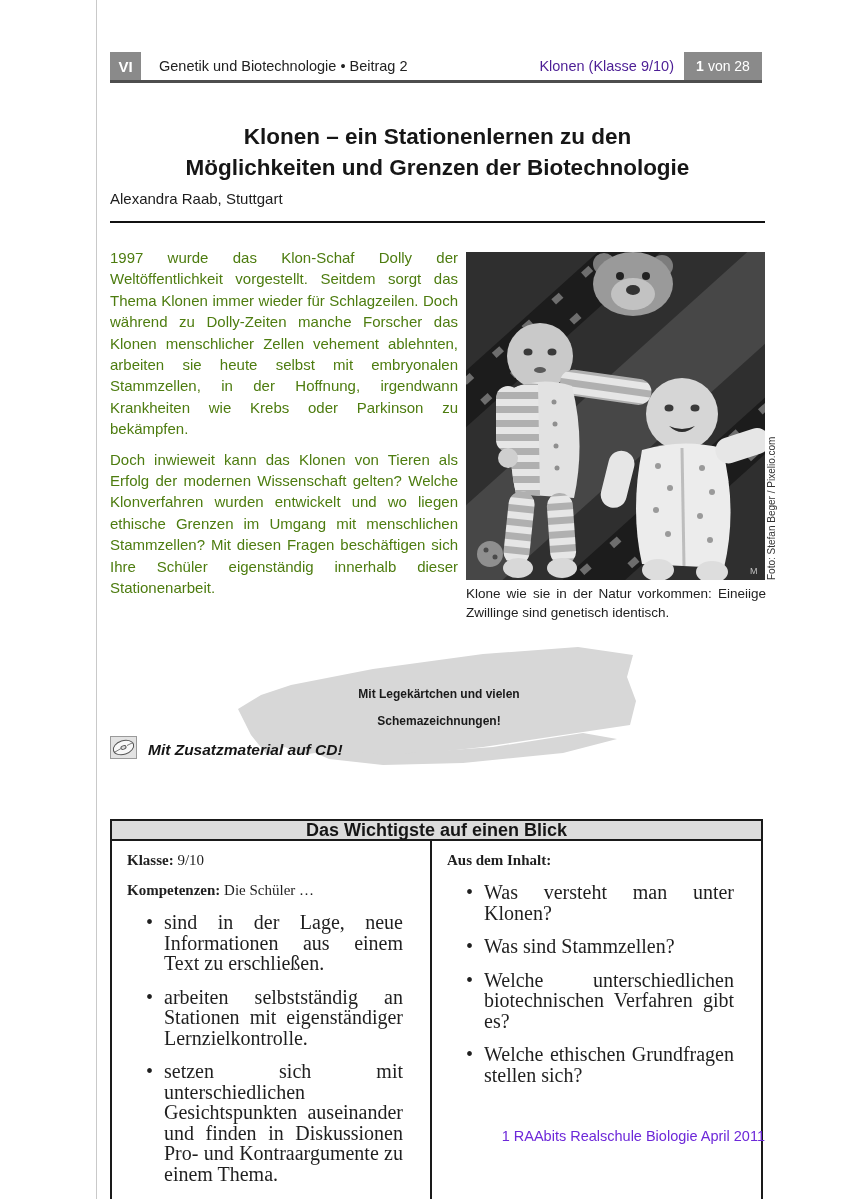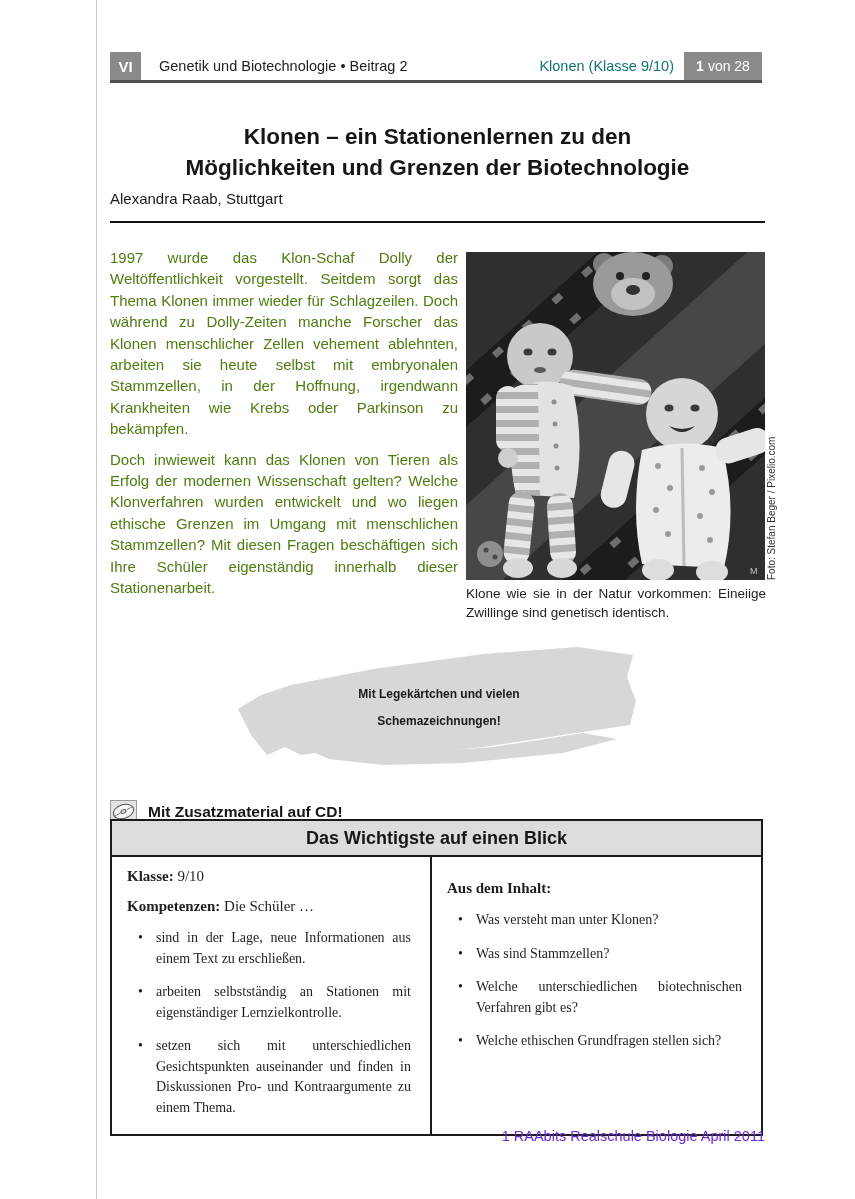--- a/index.html
+++ b/index.html
@@ -9,21 +9,21 @@
     font-family:"Liberation Sans", sans-serif; color:#1f1f1f; overflow:hidden;
   }
   .margin-line { position:absolute; left:96px; top:0; width:1px; height:1199px; background:#c9c9c9; }
 
   
   .header { position:absolute; left:110px; top:52px; width:652px; height:28px; display:flex; align-items:center; }
   .vi-box { width:31px; height:28px; background:#8a8a8a; color:#ffffff; font-weight:bold; font-size:15px;
             display:flex; align-items:center; justify-content:center; flex:0 0 auto; }
   .header-left { margin-left:18px; font-size:14.5px; color:#222; }
   .header-spacer { flex:1; }
-  .header-right { margin-right:10px; font-size:14.5px; color:#0f766e; }
+  .header-right { margin-right:10px; font-size:14.5px; color:#4c1d95; }
   .page-badge { width:78px; height:28px; background:#8a8a8a; color:#fff; font-size:14px;
                 display:flex; align-items:center; justify-content:center; flex:0 0 auto; }
   .page-badge b { font-weight:bold; margin-right:4px; }
   .header-rule { position:absolute; left:110px; top:80px; width:652px; height:3px; background:#4e4e4e; }
 
   
   .title { position:absolute; left:110px; top:121px; width:655px; text-align:center;
            font-size:22.5px; font-weight:bold; line-height:31px; color:#161616; }
   .author { position:absolute; left:110px; top:190px; font-size:15px; color:#1c1c1c; }
   .title-rule { position:absolute; left:110px; top:221px; width:655px; height:2px; background:#111; }
@@ -40,36 +40,36 @@
   .photo-caption { position:absolute; left:466px; top:585px; width:300px; font-size:13.5px; line-height:18.5px;
                    color:#222; text-align:justify; }
 
   
   .banner { position:absolute; left:233px; top:643px; width:412px; height:128px; }
   .banner svg { position:absolute; left:0; top:0; width:100%; height:100%; }
   .banner-text { position:absolute; left:0; top:38px; width:100%; text-align:center;
                  font-size:12px; font-weight:bold; line-height:27px; color:#1a1a1a; }
 
   
-  .cd-note { position:absolute; left:110px; top:800px; display:flex; align-items:center; }
+  .cd-note { position:absolute; left:110px; top:736px; display:flex; align-items:flex-end;font-style:italic; }
   .cd-icon { width:27px; height:23px; flex:0 0 auto; }
   .cd-text { margin-left:11px; font-size:15.5px; font-weight:bold; color:#161616; }
 
   
   .ov-table { position:absolute; left:110px; top:819px; width:653px; border:2px solid #1a1a1a; }
-  .ov-head { background:#dcdcdc; border-bottom:2px solid #1a1a1a; height:36px;
+  .ov-head { background:#dcdcdc; border-bottom:2px solid #1a1a1a; height:20px;
              display:flex; align-items:center; justify-content:center;
              font-size:18px; font-weight:bold; color:#161616; }
   .ov-body { display:flex; min-height:257px;font-family:Liberation Serif, serif; }
   .ov-left { flex:0 0 320px; border-right:2px solid #1a1a1a; padding:11px 15px 12px 15px; }
   .ov-right { flex:1; padding:11px 15px 12px 15px; }
   .ov-row { font-size:15px; margin:0 0 13px 0; }
   .ov-row b { font-weight:bold; }
-  .ov-heading { font-size:15px; font-weight:bold; margin:12px 0 13px 0; }
-  .blist { list-style:none; margin:4px; padding:0; font-size:14px; line-height:20.5px; }
+  .ov-heading { font-size:15px; font-weight:bold; margin:0 0 13px 0; }
+  .blist { list-style:none; margin:12px; padding:0; font-size:20px; line-height:20.5px; }
   .blist li { position:relative; padding-left:25px; margin:0 0 13px 0; text-align:justify; }
   .blist li:last-child { margin-bottom:0; }
   .blist li::before { content:"\2022"; position:absolute; left:7px; }
 
   .footer { position:absolute; right:90px; top:1128px; font-size:14.5px; color:#6d28d9;margin-left:12px; }
 </style>
 </head>
 <body>
 
 <div class="page">

